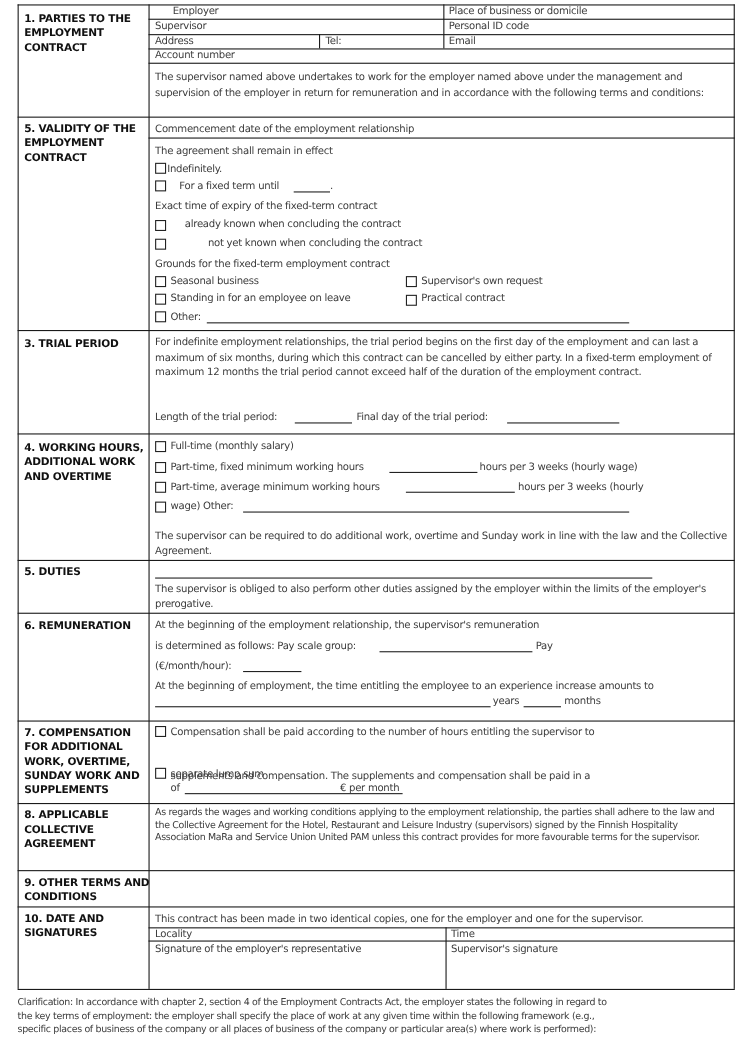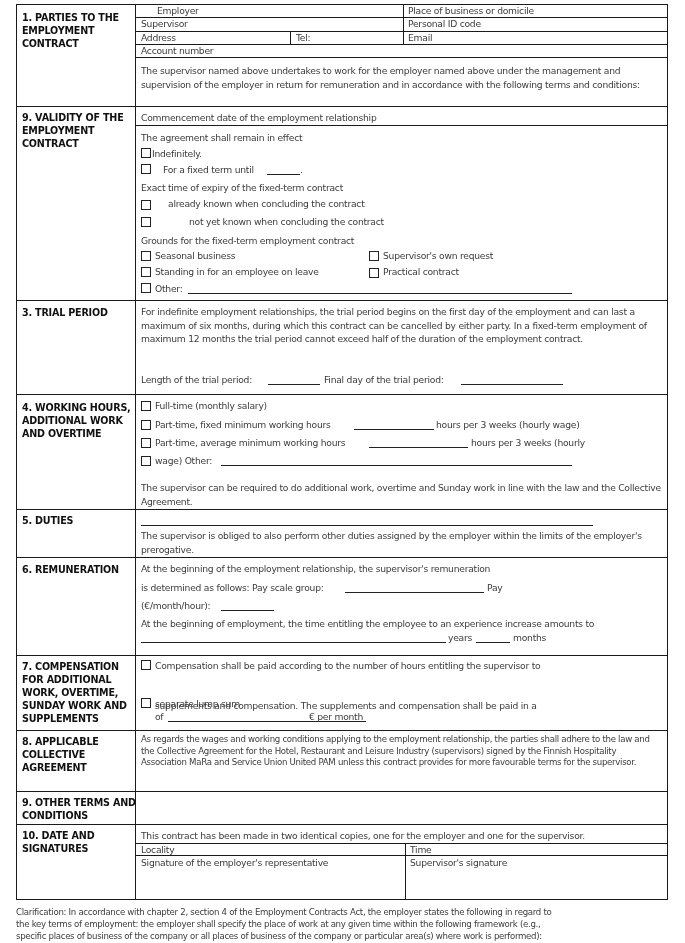--- a/index.html
+++ b/index.html
@@ -55,21 +55,21 @@
 <div class="t" style="left:141px;top:5px;padding-left:16px;">Employer</div>
 <div class="t" style="left:408px;top:5px;">Place of business or domicile</div>
 <div class="t" style="left:141px;top:18px;">Supervisor</div>
 <div class="t" style="left:408px;top:18px;">Personal ID code</div>
 <div class="t" style="left:141px;top:32px;">Address</div>
 <div class="t" style="left:296px;top:32px;">Tel:</div>
 <div class="t" style="left:408px;top:32px;">Email</div>
 <div class="t" style="left:141px;top:45px;">Account number</div>
 <div class="p" style="left:141px;top:64px;width:522px;">The supervisor named above undertakes to work for the employer named above under the management and supervision of the employer in return for remuneration and in accordance with the following terms and conditions:</div>
 
-<div class="h" style="left:22px;top:111px;width:112px;">9. VALIDITY OF THE EMPLOYMENT CONTRACT</div>
+<div class="h" style="left:22px;top:111px;width:112px;">5. VALIDITY OF THE EMPLOYMENT CONTRACT</div>
 <div class="t" style="left:141px;top:112px;text-align:right;">Commencement date of the employment relationship</div>
 <div class="t" style="left:141px;top:132px;">The agreement shall remain in effect</div>
 
 <div class="cb" style="left:141px;top:148px;"></div>
 <div class="t" style="left:152px;top:148px;">Indefinitely.</div>
 
 <div class="cb" style="left:141px;top:164px;"></div>
 <div class="t" style="left:163px;top:164px;">For a fixed term until</div>
 <div class="ul" style="left:267px;top:174px;width:33px;"></div>
 <div class="t" style="left:300px;top:164px;">.</div>

